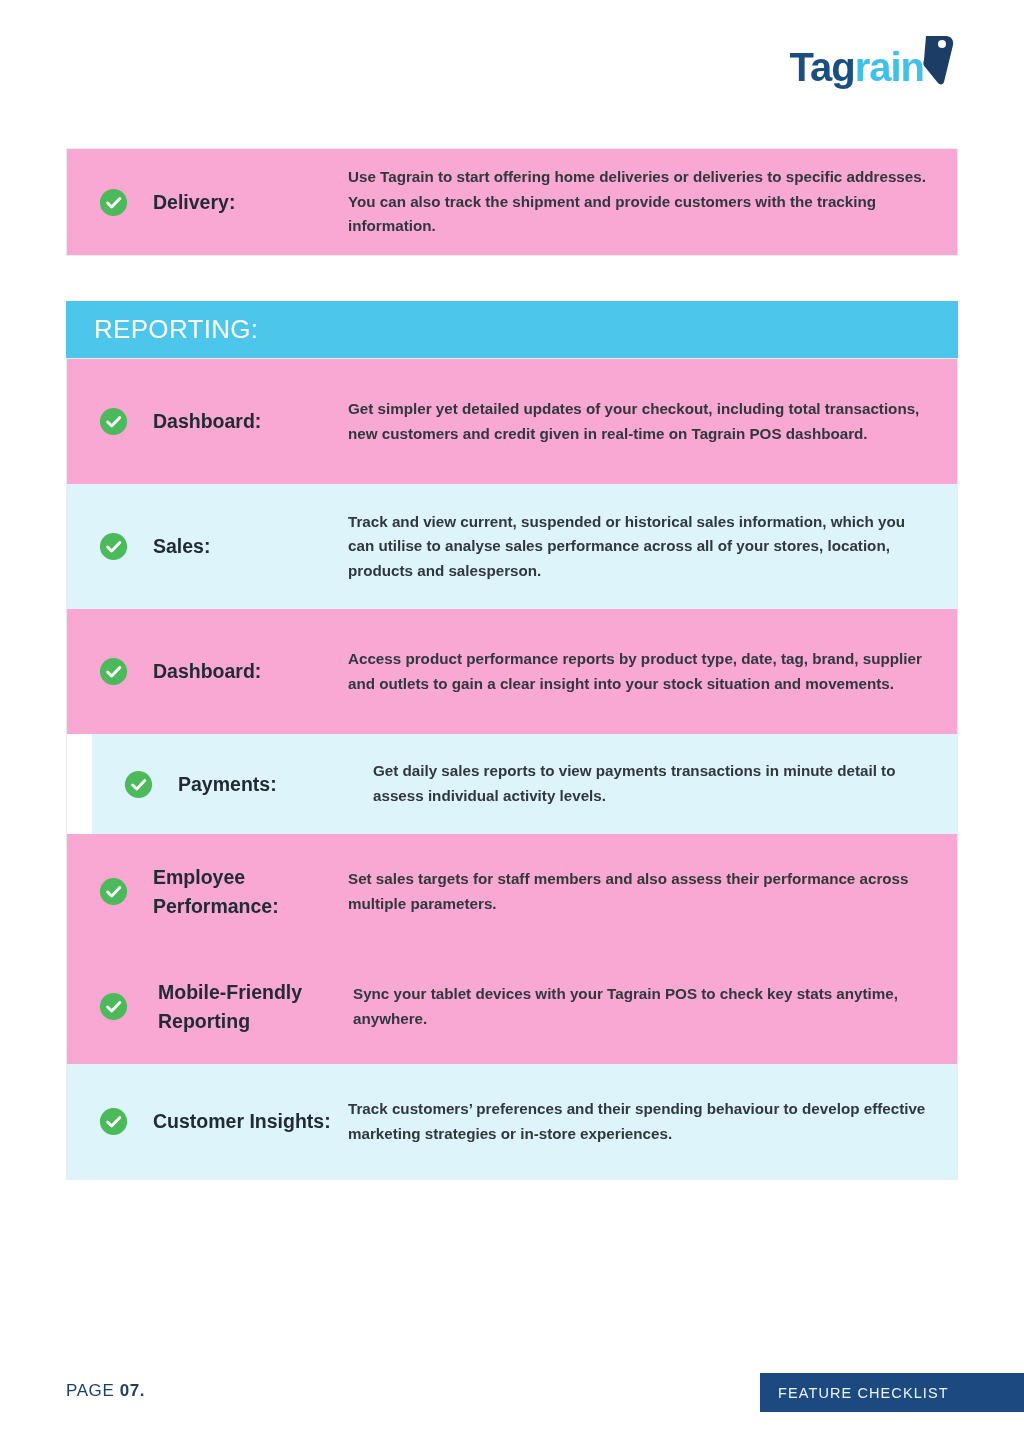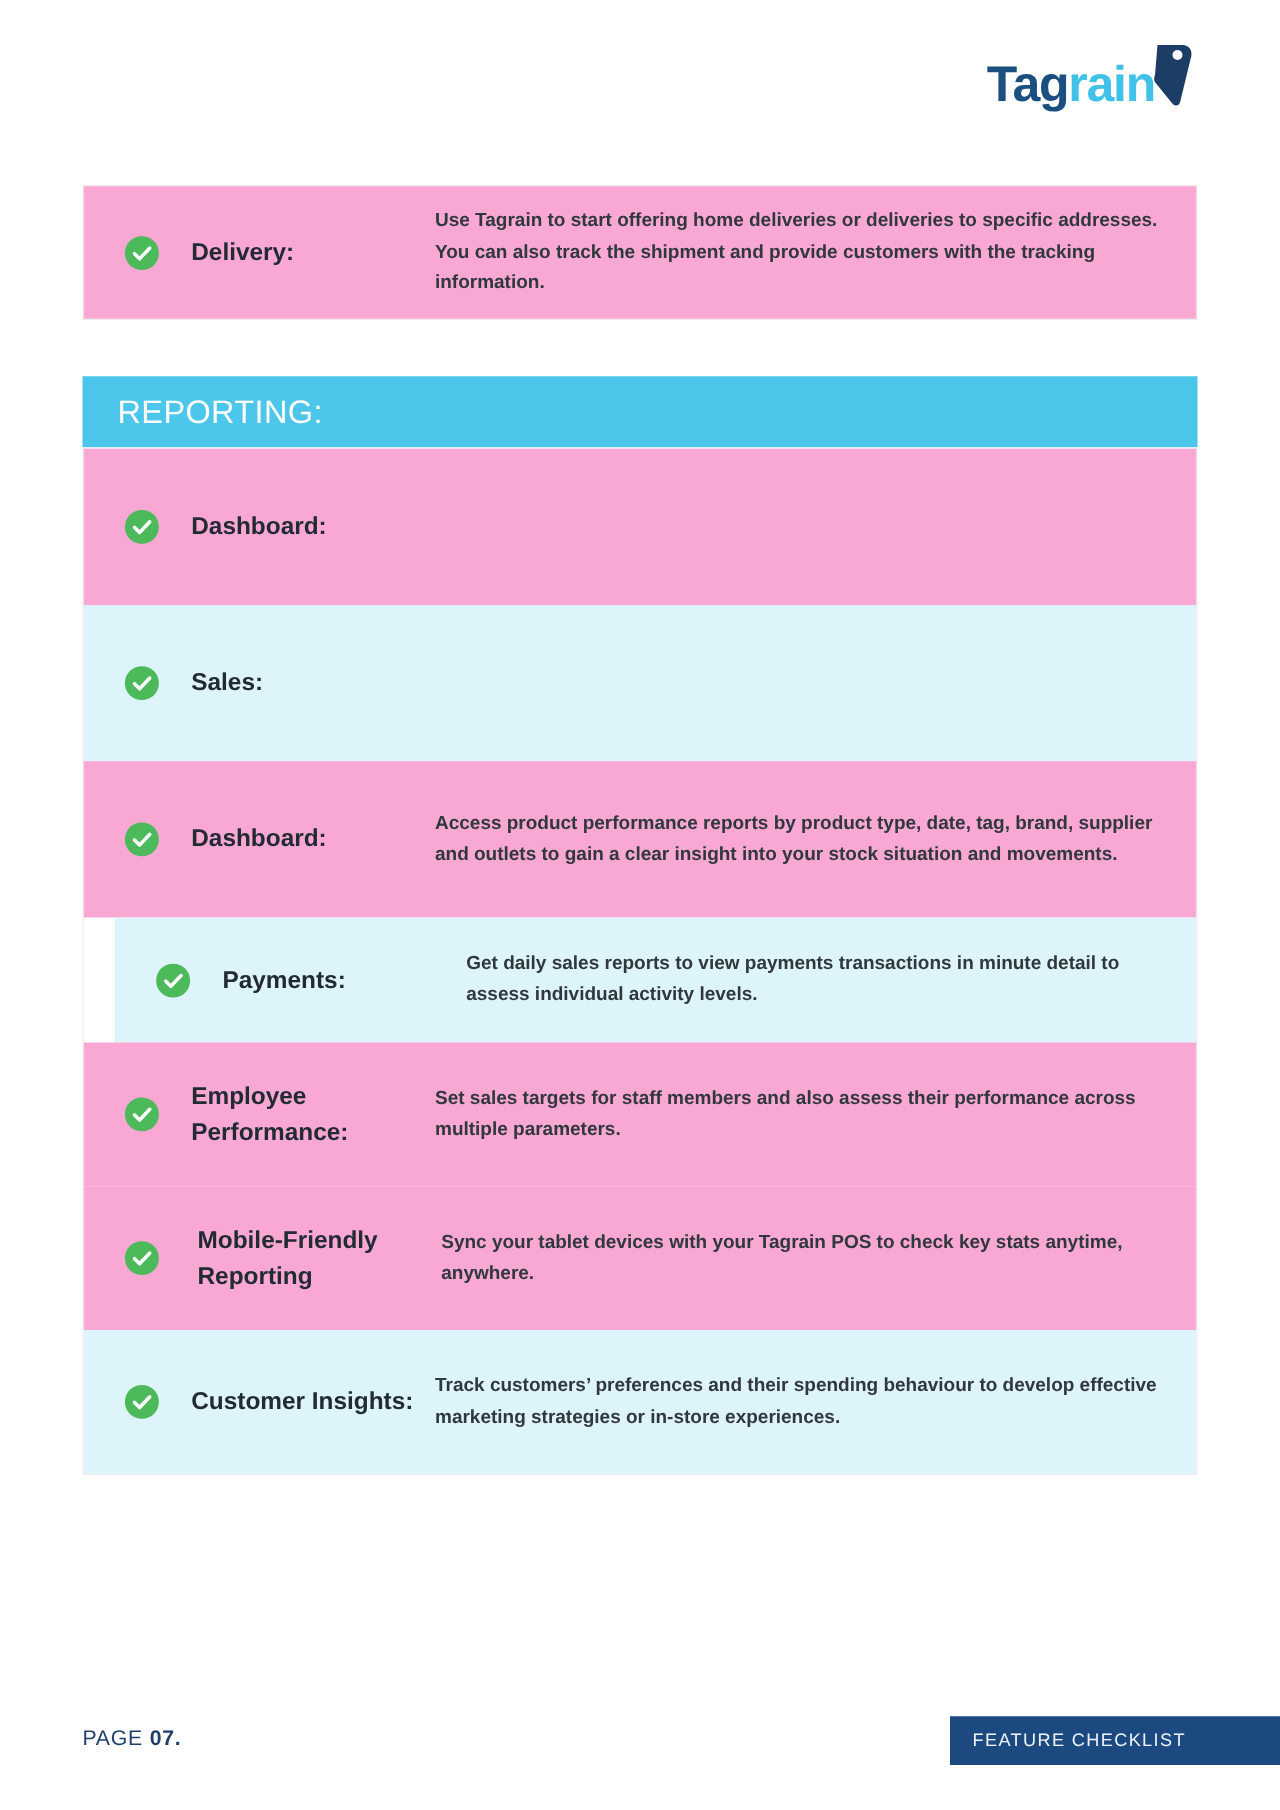--- a/index.html
+++ b/index.html
@@ -195,32 +195,34 @@
       <div class="row">
         <div class="row-check">
           <span>
             <svg class="check-icon" viewBox="0 0 32 32" aria-hidden="true">
               <circle cx="16" cy="16" r="15" fill="#4cb95a"></circle>
               <path d="M9.5 16.5 L14 21 L23 11.5" fill="none" stroke="#ffffff" stroke-width="3.1" stroke-linecap="round" stroke-linejoin="round"></path>
             </svg>
           </span>
         </div>
         <div class="row-label">Dashboard:</div>
+        <div class="row-desc">Get simpler yet detailed updates of your checkout, including total transactions, new customers and credit given in real-time on Tagrain POS dashboard.</div>
       </div>
 
       <div class="row alt">
         <div class="row-check">
           <span>
             <svg class="check-icon" viewBox="0 0 32 32" aria-hidden="true">
               <circle cx="16" cy="16" r="15" fill="#4cb95a"></circle>
               <path d="M9.5 16.5 L14 21 L23 11.5" fill="none" stroke="#ffffff" stroke-width="3.1" stroke-linecap="round" stroke-linejoin="round"></path>
             </svg>
           </span>
         </div>
         <div class="row-label">Sales:</div>
+        <div class="row-desc">Track and view current, suspended or historical sales information, which you can utilise to analyse sales performance across all of your stores, location, products and salesperson.</div>
       </div>
 
       <div class="row">
         <div class="row-check">
           <span>
             <svg class="check-icon" viewBox="0 0 32 32" aria-hidden="true">
               <circle cx="16" cy="16" r="15" fill="#4cb95a"></circle>
               <path d="M9.5 16.5 L14 21 L23 11.5" fill="none" stroke="#ffffff" stroke-width="3.1" stroke-linecap="round" stroke-linejoin="round"></path>
             </svg>
           </span>

